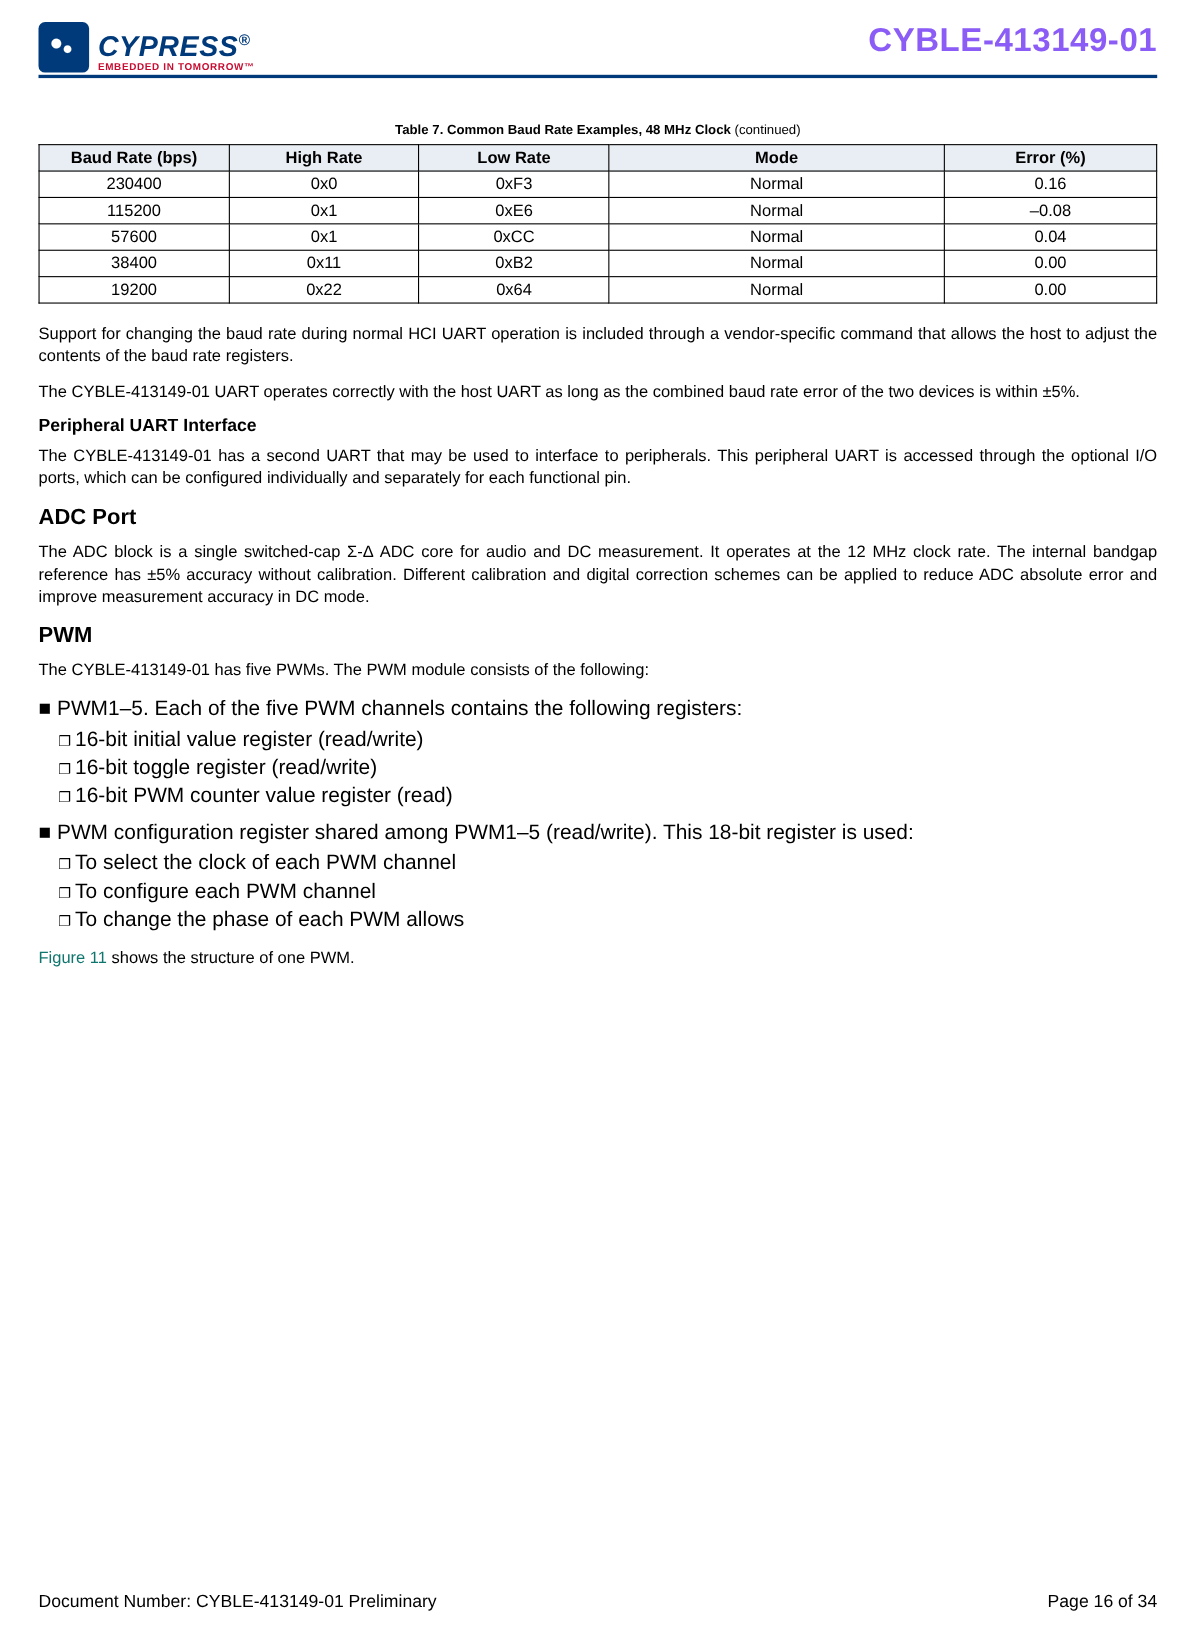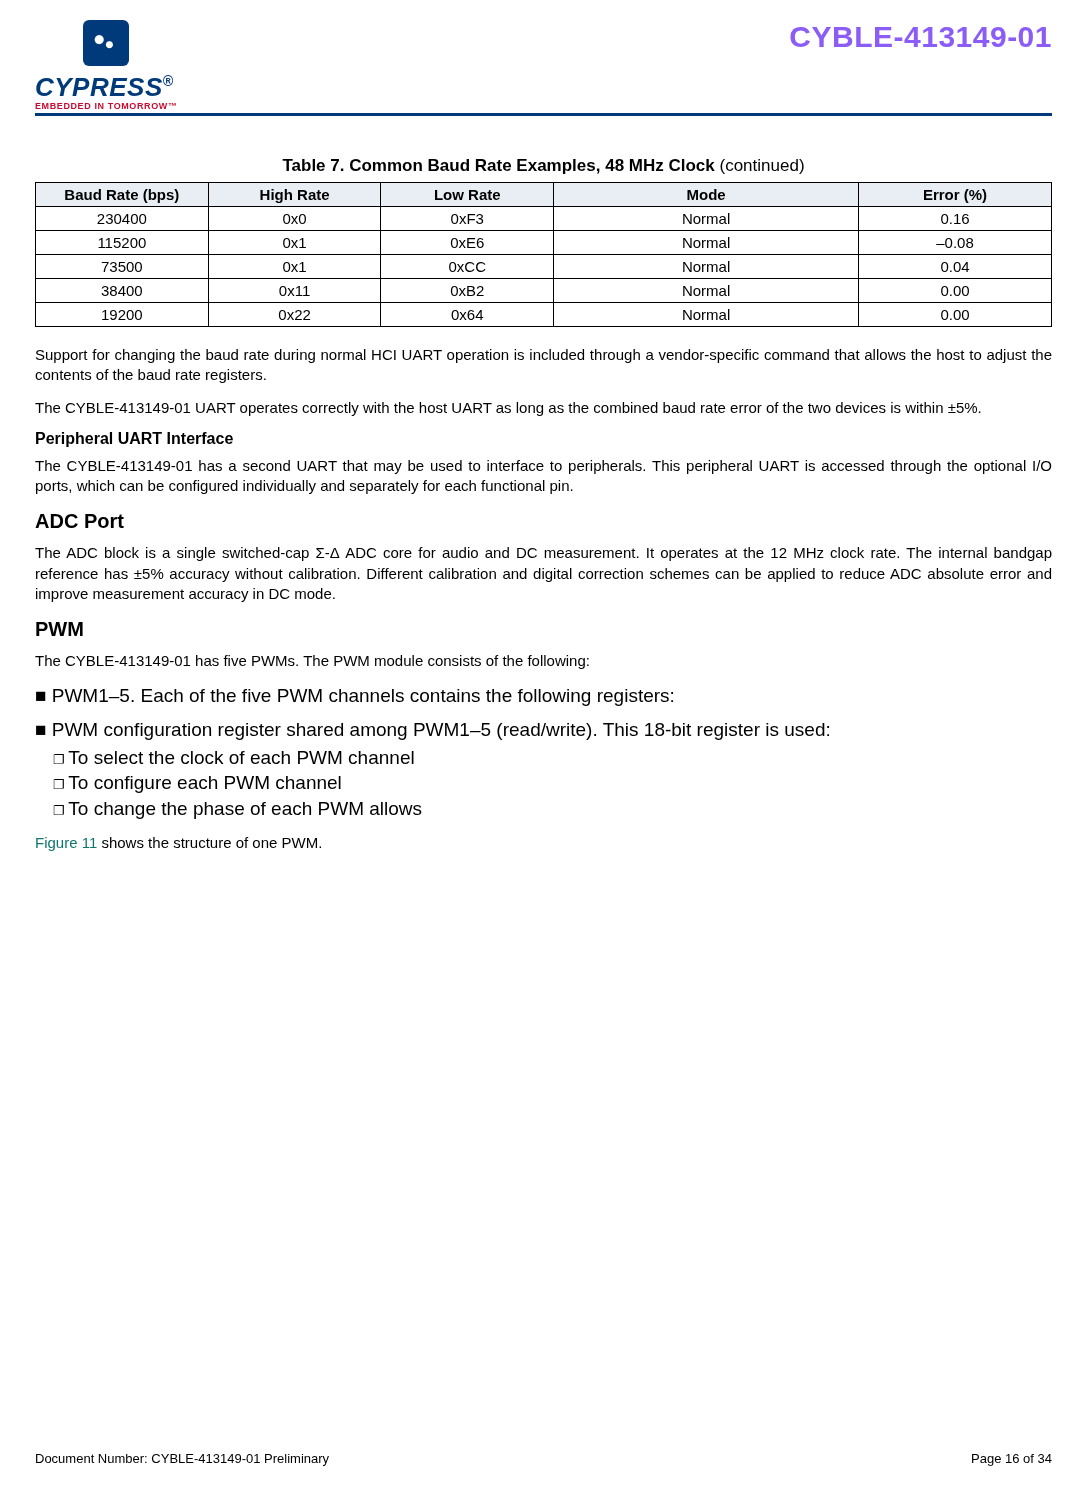--- a/index.html
+++ b/index.html
@@ -13,21 +13,21 @@
     padding: 20px 35px 40px 35px;
   }
   .header {
     display: flex;
     justify-content: space-between;
     align-items: flex-start;
     border-bottom: 3px solid #003a7a;
     padding-bottom: 2px;
     margin-bottom: 40px;
   }
-  .logo-block { display: flex; align-items: center; gap: 8px; flex-direction: column; }
+  .logo-block { display: flex; align-items: flex-end; gap: 8px; }
   .logo-mark {
     width: 46px; height: 46px;
     background: #003a7a;
     border-radius: 6px;
     position: relative;
     overflow: hidden;
   }
   .logo-mark::before {
     content: ""; position: absolute; inset: 6px;
     background: radial-gradient(circle at 30% 40%, #fff 0 4px, transparent 5px),
@@ -40,21 +40,21 @@
   }
   .logo-tag {
     font-size: 9px; letter-spacing: 0.6px; color: #c60c30;
     font-weight: 700; margin-top: 2px;
   }
   .doc-title {
     font-size: 30px; font-weight: 800; color: #8b5cf6;
     letter-spacing: 0.5px;
   }
   .table-caption {
-    text-align: center; font-size: 17px; margin-bottom: 6px;
+    text-align: center; font-size: 12px; margin-bottom: 6px;
   }
   .table-caption .bold { font-weight: 700; }
   table {
     width: 100%; border-collapse: collapse; margin-bottom: 18px;
     font-size: 15px;
   }
   th, td {
     border: 1px solid #000; text-align: center; padding: 3px 20px; margin-left: 28px;
   }
   th { background: #e9eef4; font-weight: 700; }
@@ -72,21 +72,21 @@
   ul.square { list-style: none; margin: 4px 0 12px 0; font-size: 19px; }
   ul.square > li::before { content: "■ "; }
   ul.square > li { margin-bottom: 8px; line-height: 1.35; }
   ul.sub { list-style: none; margin: 2px 0 0 18px; }
   ul.sub > li::before { content: "❐ "; font-size: 13px; }
   ul.sub > li { margin-bottom: 0; line-height: 1.35; }
   .link { color: #0f766e; }
   .footer {
     position: absolute; bottom: 28px; left: 35px; right: 35px;
     display: flex; justify-content: space-between;
-    font-size: 13px;
+    font-size: 16px;
   }
 </style>
 </head>
 <body>
 
 <div class="header">
   <div class="logo-block">
     <div class="logo-mark"></div>
     <div class="logo-text">
       <div>
@@ -121,21 +121,21 @@
       <td>0.16</td>
     </tr>
     <tr>
       <td>115200</td>
       <td>0x1</td>
       <td>0xE6</td>
       <td>Normal</td>
       <td>–0.08</td>
     </tr>
     <tr>
-      <td>73500</td>
+      <td>57600</td>
       <td>0x1</td>
       <td>0xCC</td>
       <td>Normal</td>
       <td>0.04</td>
     </tr>
     <tr>
       <td>38400</td>
       <td>0x11</td>
       <td>0xB2</td>
       <td>Normal</td>
@@ -159,20 +159,25 @@
 
 <div class="h2">ADC Port</div>
 <p class="body">The ADC block is a single switched-cap Σ-Δ ADC core for audio and DC measurement. It operates at the 12 MHz clock rate. The internal bandgap reference has ±5% accuracy without calibration. Different calibration and digital correction schemes can be applied to reduce ADC absolute error and improve measurement accuracy in DC mode.</p>
 
 <div class="h2">PWM</div>
 <p class="body">The CYBLE-413149-01 has five PWMs. The PWM module consists of the following:</p>
 
 <ul class="square">
   <li>
     <span>PWM1–5. Each of the five PWM channels contains the following registers:</span>
+    <ul class="sub">
+      <li>16-bit initial value register (read/write)</li>
+      <li>16-bit toggle register (read/write)</li>
+      <li>16-bit PWM counter value register (read)</li>
+    </ul>
   </li>
   <li>
     <span>PWM configuration register shared among PWM1–5 (read/write). This 18-bit register is used:</span>
     <ul class="sub">
       <li>To select the clock of each PWM channel</li>
       <li>To configure each PWM channel</li>
       <li>To change the phase of each PWM allows</li>
     </ul>
   </li>
 </ul>

